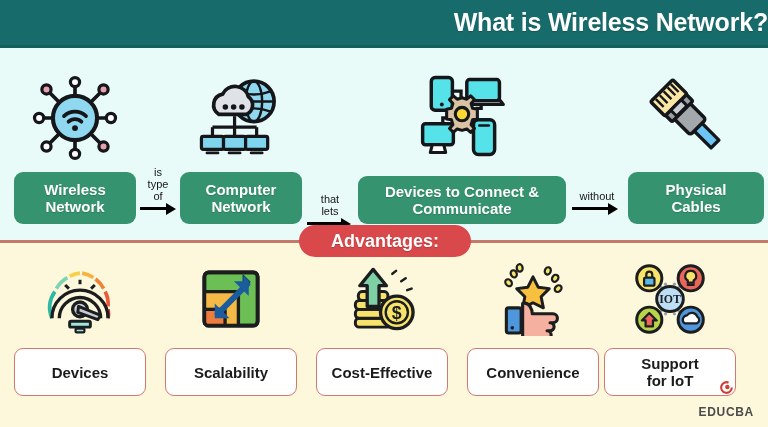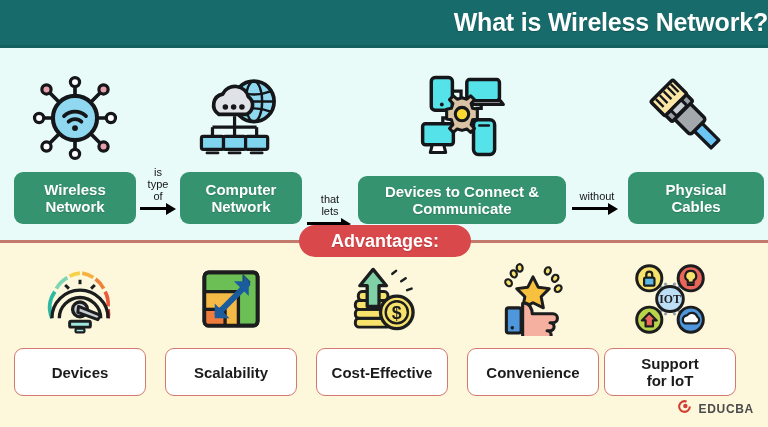--- a/index.html
+++ b/index.html
@@ -116,21 +116,21 @@
     border-radius: 9px;
     display: flex; align-items: center; justify-content: center;
     text-align: center;
     font-size: 15px; font-weight: bold; color: #1b1b1b;
     line-height: 17px;
   }
 
   
   .logo {
     position: absolute; right: 14px; bottom: 8px;
-    display: flex; align-items: center; gap: 5px;
+    display: flex; align-items: center; gap: 5px; flex-direction: column;
   }
   .logo-text { font-size: 12px; color: #4b4b4b; letter-spacing: 0.7px; font-weight: bold; }
 </style>
 </head>
 <body>
 
 <div id="root">
 
   <div class="header">
     <div class="header-title">What is Wireless Network?</div>

